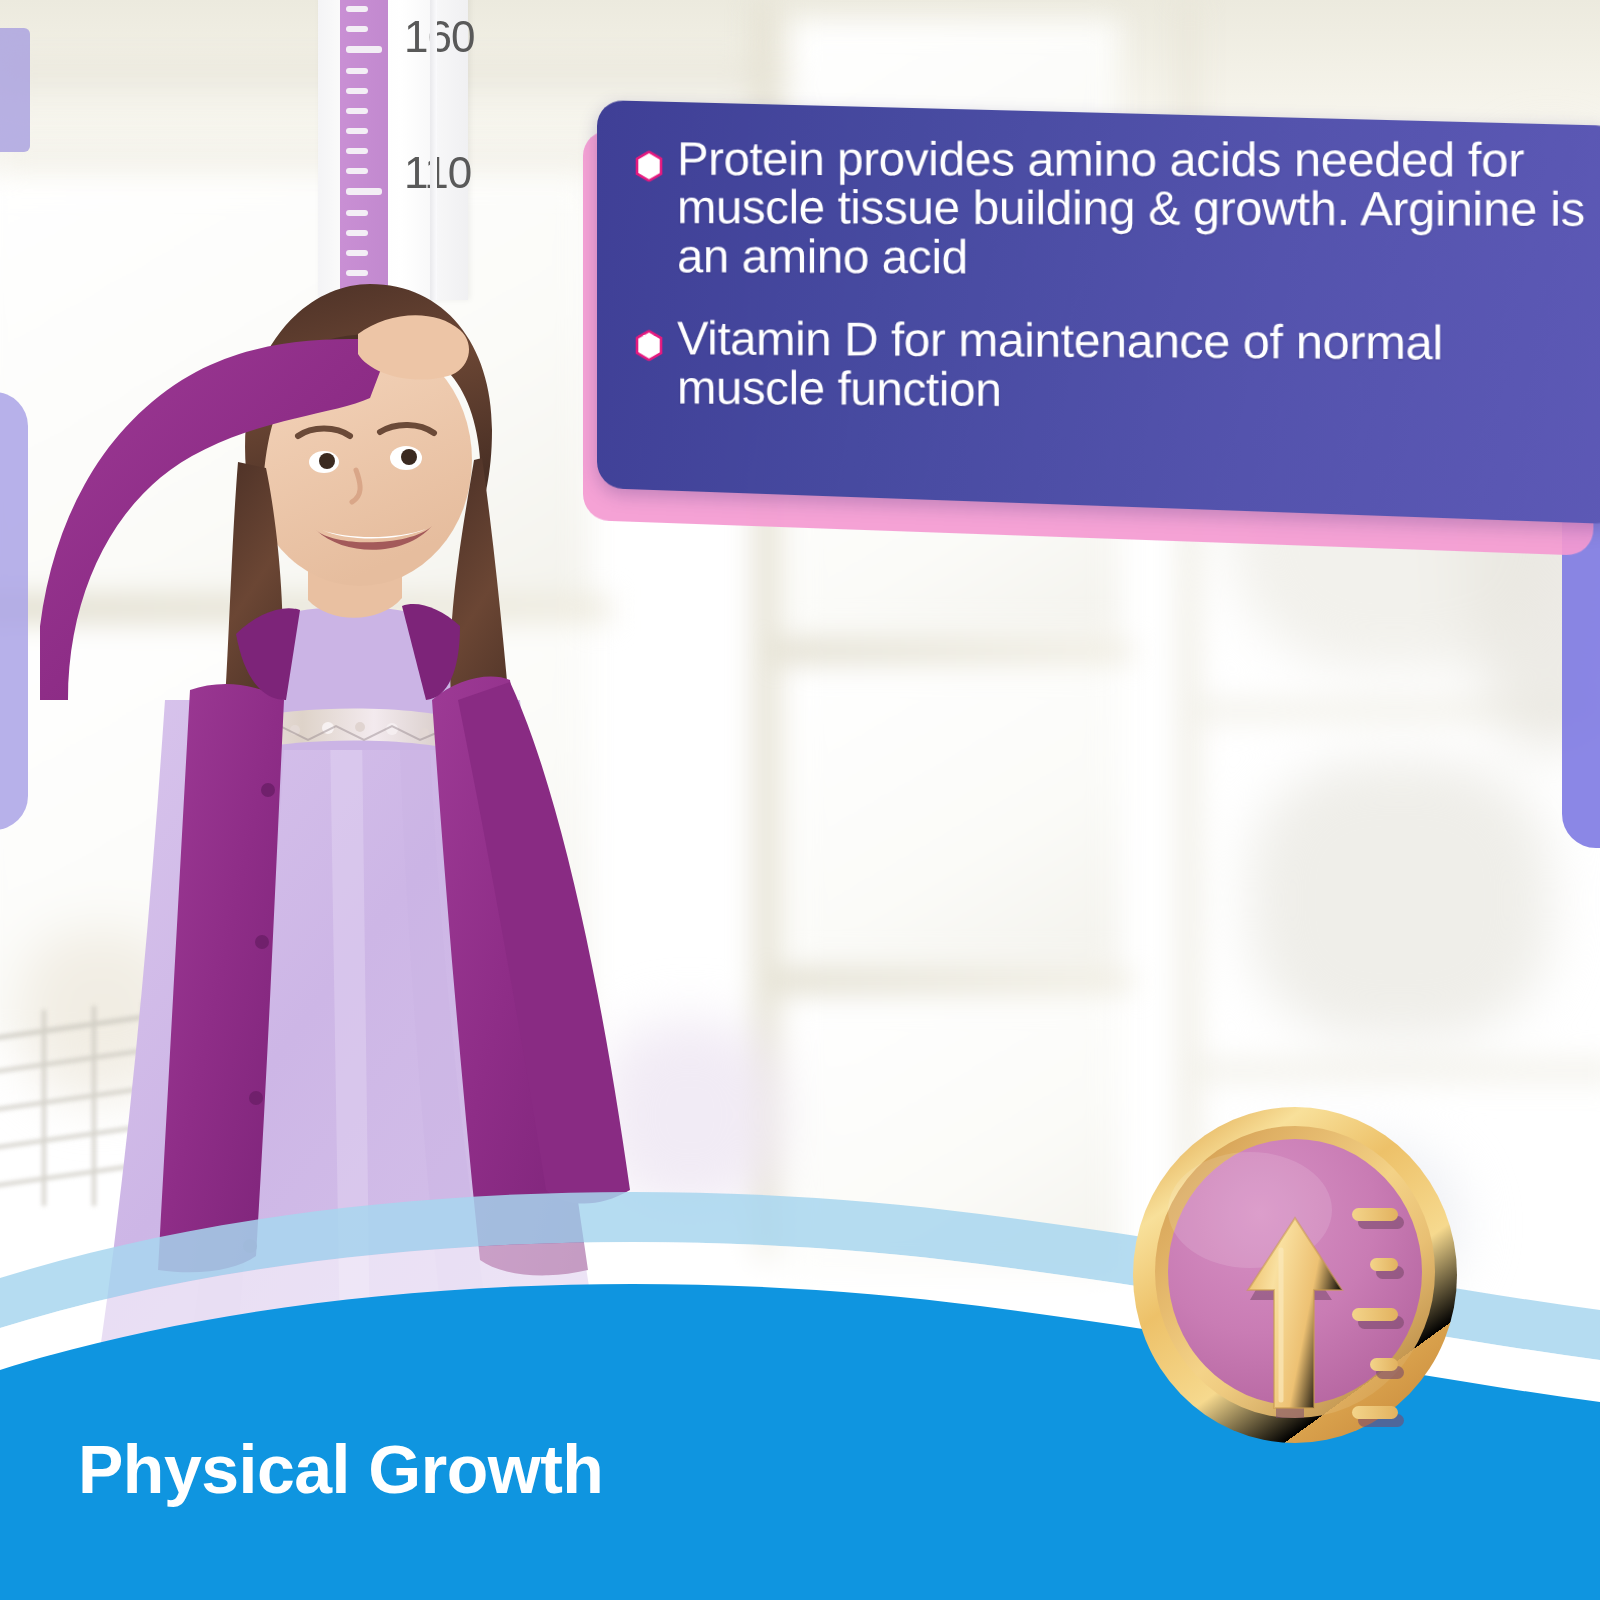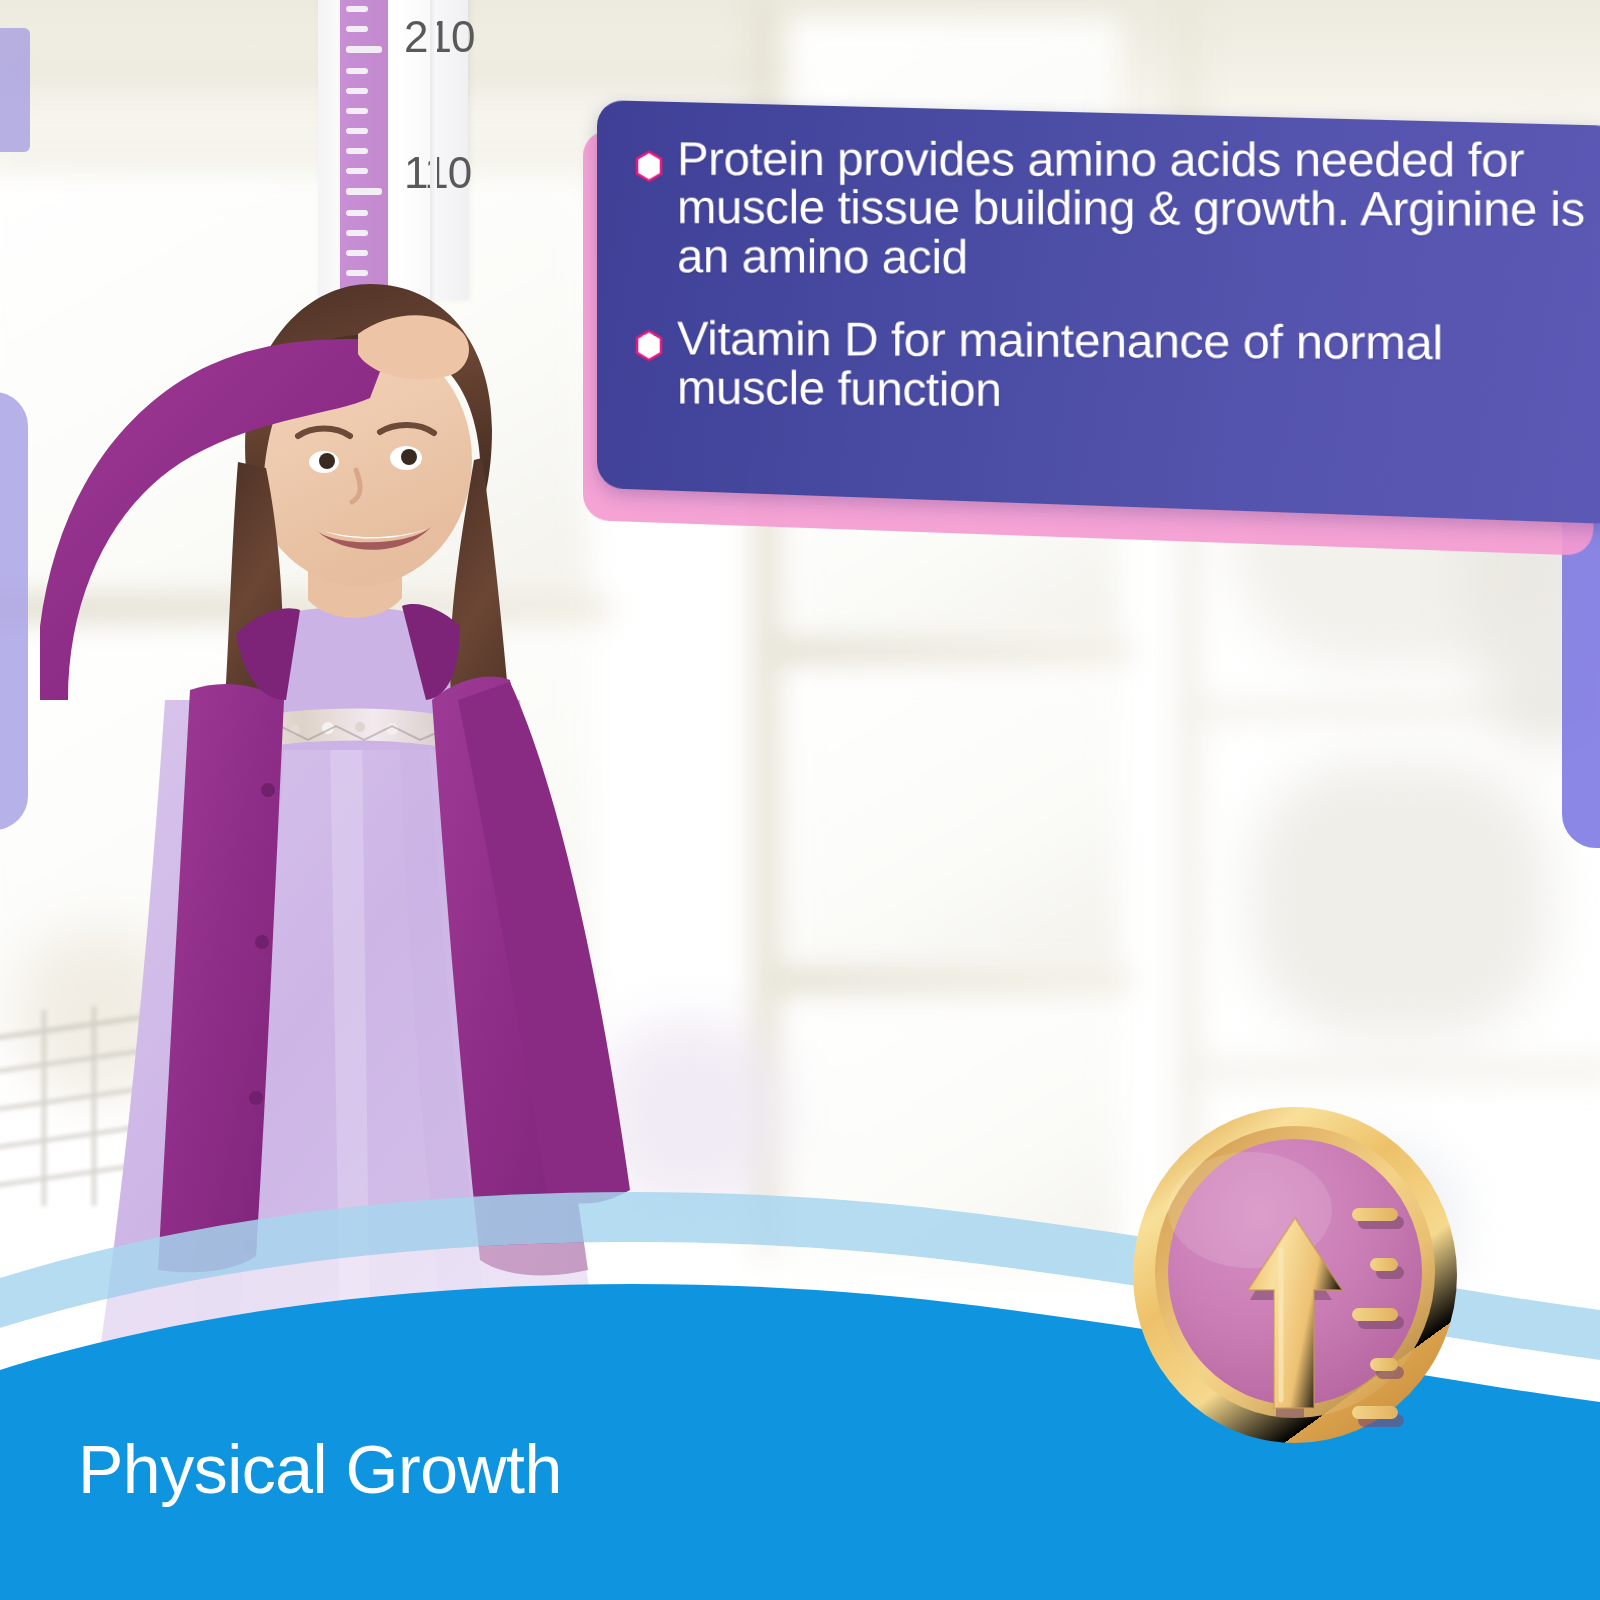--- a/index.html
+++ b/index.html
@@ -126,21 +126,21 @@
     letter-spacing:-.4px;
     font-family:"Liberation Sans", sans-serif;
     text-shadow:0 1px 2px rgba(30,20,70,.22);
   }
   .bullet-row.second { margin-top:34px; }
 
   
   .wave-wrap { position:absolute; left:0; bottom:0; width:1600px; height:440px; }
   .banner-title {
     position:absolute; left:78px; bottom:92px;
-    color:#ffffff; font-size:68px; font-weight:normal;
+    color:#ffffff; font-size:68px; font-weight:bold;
     letter-spacing:-.5px;
     font-family:"Liberation Sans", sans-serif;
   }
 
   
   .badge { position:absolute; left:1130px; top:1100px; width:330px; height:345px; }
 </style>
 </head>
 <body>
 
@@ -203,21 +203,21 @@
       <div class="ruler-tick small" style="top:128px;"></div>
       <div class="ruler-tick small" style="top:148px;"></div>
       <div class="ruler-tick small" style="top:168px;"></div>
       <div class="ruler-tick small" style="top:188px;"></div>
       <div class="ruler-tick big" style="top:208px;"></div>
       <div class="ruler-tick small" style="top:230px;"></div>
       <div class="ruler-tick small" style="top:250px;"></div>
       <div class="ruler-tick small" style="top:270px;"></div>
       <div class="ruler-tick small" style="top:290px;"></div>
     </div>
-    <div class="ruler-num" style="top:22px;">210</div>
+    <div class="ruler-num" style="top:22px;">160</div>
     <div class="ruler-num" style="top:158px;">110</div>
     <div class="ruler-edge"></div>
   </div>
 
   <svg class="girl" viewBox="0 0 620 1120" aria-hidden="true">
     <defs>
       <linearGradient id="dressG" x1="0" y1="0" x2="1" y2="1">
         <stop offset="0" stop-color="#d8c4ec"></stop>
         <stop offset="0.45" stop-color="#cdb6e6"></stop>
         <stop offset="1" stop-color="#d6c3ea"></stop>

